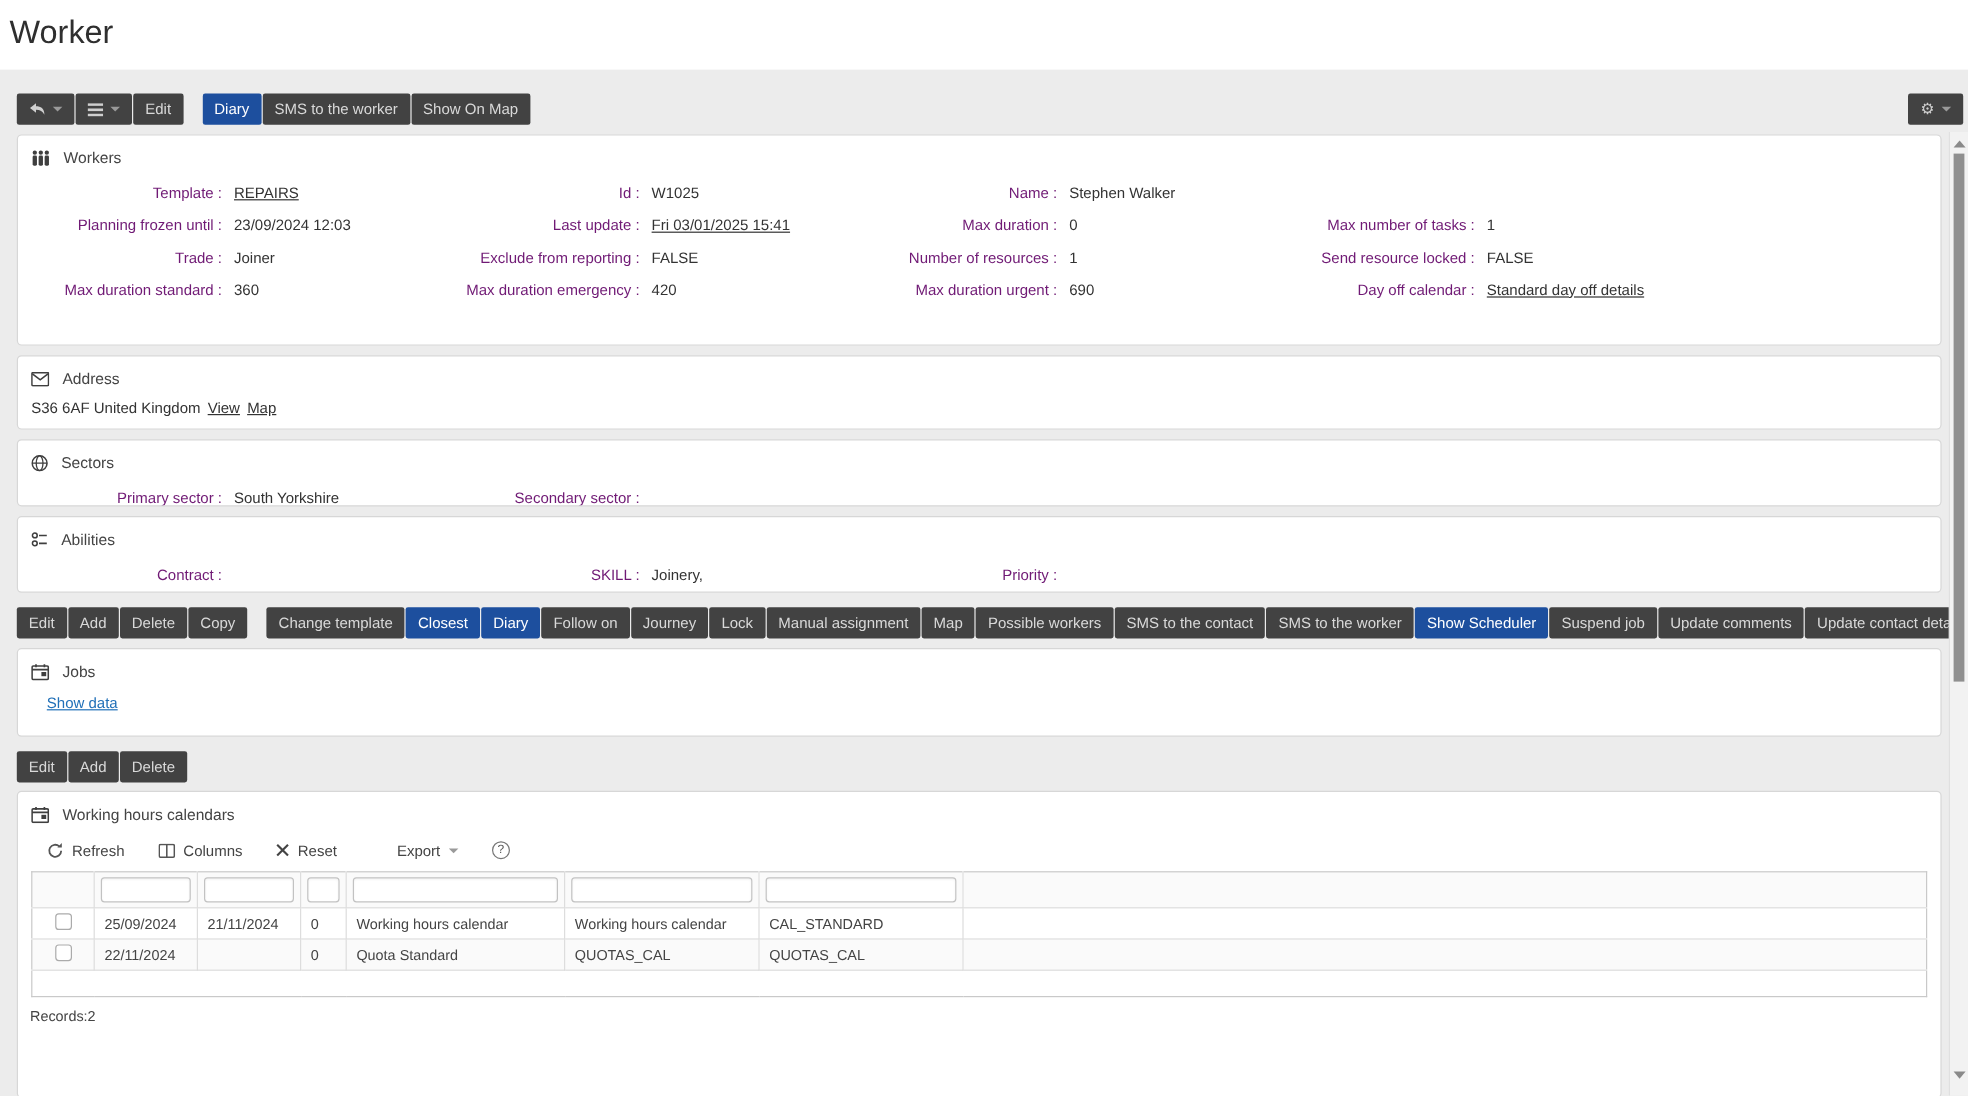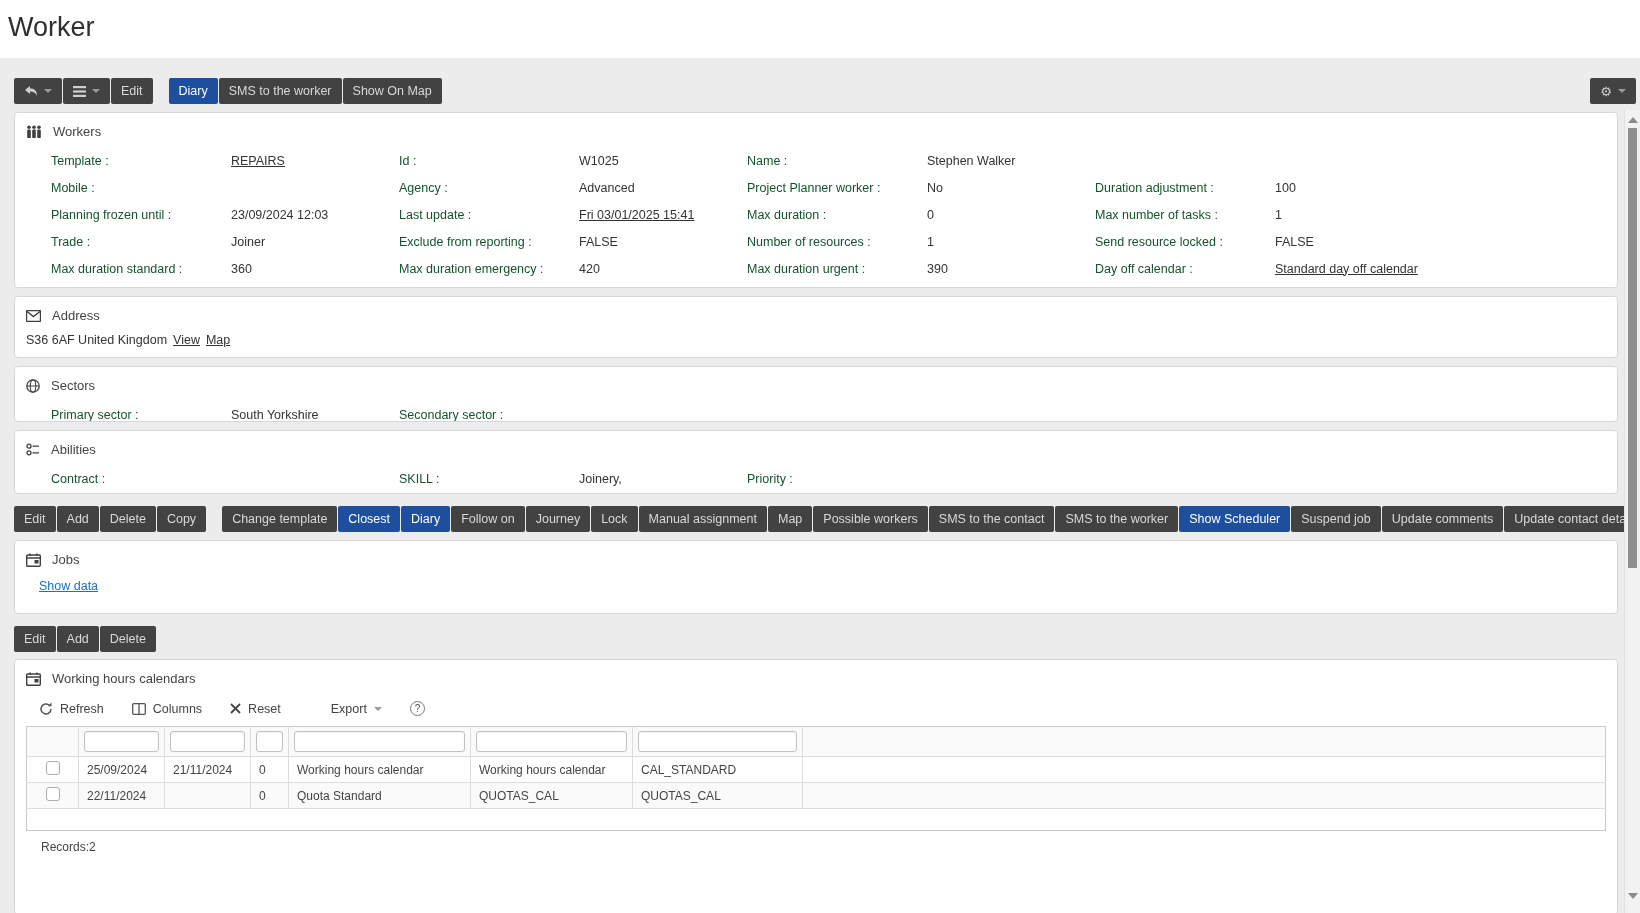--- a/index.html
+++ b/index.html
@@ -34,21 +34,21 @@
   .vscroll .arr-down { position:absolute; bottom:14px; left:3px; width:0; height:0; border-left:5px solid transparent; border-right:5px solid transparent; border-top:6px solid #8a8a8a; }
   .vscroll .thumb { position:absolute; top:18px; left:3px; width:9px; height:440px; background:#8f8f8f; }
 
   
   .panel { background:#fff; border:1px solid #d7d7d7; border-radius:4px; margin-bottom:8px; overflow:hidden; }
   .panel-header { display:flex; align-items:center; gap:11px; padding:11px 11px 2px 11px; font-size:13px; color:#444; }
   .panel-header svg { flex:none; }
 
   .frow { display:grid; grid-template-columns:348px 348px 348px 1fr; }
   .field { display:flex; align-items:center; height:27px; font-size:12.5px; }
-  .field .lbl { width:170px; flex:none; color:#14532d;margin-left:36px; }
+  .field .lbl { width:170px; flex:none; text-align:right; color:#701a75; }
   .field .val { margin-left:10px; color:#333; }
   .link { text-decoration:underline; cursor:pointer; }
   .link-blue { color:#2170b8; text-decoration:underline; cursor:pointer; font-size:12.5px; }
 
   .panel-workers { height:176px; }
   .panel-workers .fields { padding:6px 0 0 0; }
   .panel-address  { height:62px; }
   .addr-line { padding:8px 0 0 11px; font-size:12.5px; color:#333; display:flex; gap:6px; }
   .panel-sectors { height:56px; }
   .panel-sectors .frow { margin-top:6px; }
@@ -73,21 +73,21 @@
   .grid th, .grid td { border-right:1px solid #ddd; border-bottom:1px solid #ddd; padding:4px 8px; text-align:left; overflow:hidden; white-space:nowrap; }
   .grid th { background:linear-gradient(#fcfcfc,#f3f3f3); color:#555; font-weight:normal; font-size:11.5px; height:24px; }
   .grid th:last-child, .grid td:last-child { border-right:none; }
   .grid tr.filter td { background:#fafafa; height:30px; padding:4px 5px; }
   .filter-input { width:100%; height:21px; border:1px solid #c2c2c2; border-radius:3px; background:#fff; box-shadow:inset 0 1px 2px rgba(0,0,0,0.06); }
   .grid tr.r1 td { background:#fff; height:26px; color:#444; }
   .grid tr.r2 td { background:#fafafa; height:26px; color:#444; }
   .grid tr.footer td { height:22px; border-right:none; border-bottom:none; background:#fff; }
   .cb { width:14px; height:14px; border:1px solid #ababab; border-radius:3px; background:#fff; display:inline-block; cursor:pointer; }
   .cb-cell { text-align:center !important; }
-  .records { padding:9px 0 0 26px; font-size:12px; color:#444; }
+  .records { padding:9px 0 0 10px; font-size:12px; color:#444; }
 </style>
 </head>
 <body>
 
 <div class="titlebar">
   <h1>Worker</h1>
 </div>
 
 <div class="toolbar toolbar-top">
   <button class="btn">
@@ -142,88 +142,70 @@
             <span class="lbl">Id :</span>
             <span class="val">W1025</span>
           </div>
         <div class="field">
             <span class="lbl">Name :</span>
             <span class="val">Stephen Walker</span>
           </div>
       </div>
       <div class="frow">
         <div class="field">
-            <span class="lbl">Mobile :</span>
-            <span class="val"></span>
-          </div>
-        <div class="field">
-            <span class="lbl">Agency :</span>
-            <span class="val">Advanced</span>
-          </div>
-        <div class="field">
-            <span class="lbl">Project Planner worker :</span>
-            <span class="val">No</span>
-          </div>
-        <div class="field">
-            <span class="lbl">Duration adjustment :</span>
-            <span class="val">100</span>
+            <span class="lbl">Planning frozen until :</span>
+            <span class="val">23/09/2024 12:03</span>
+          </div>
+        <div class="field">
+            <span class="lbl">Last update :</span>
+            <span class="val link">Fri 03/01/2025 15:41</span>
+          </div>
+        <div class="field">
+            <span class="lbl">Max duration :</span>
+            <span class="val">0</span>
+          </div>
+        <div class="field">
+            <span class="lbl">Max number of tasks :</span>
+            <span class="val">1</span>
           </div>
       </div>
       <div class="frow">
         <div class="field">
-            <span class="lbl">Planning frozen until :</span>
-            <span class="val">23/09/2024 12:03</span>
-          </div>
-        <div class="field">
-            <span class="lbl">Last update :</span>
-            <span class="val link">Fri 03/01/2025 15:41</span>
-          </div>
-        <div class="field">
-            <span class="lbl">Max duration :</span>
-            <span class="val">0</span>
-          </div>
-        <div class="field">
-            <span class="lbl">Max number of tasks :</span>
+            <span class="lbl">Trade :</span>
+            <span class="val">Joiner</span>
+          </div>
+        <div class="field">
+            <span class="lbl">Exclude from reporting :</span>
+            <span class="val">FALSE</span>
+          </div>
+        <div class="field">
+            <span class="lbl">Number of resources :</span>
             <span class="val">1</span>
+          </div>
+        <div class="field">
+            <span class="lbl">Send resource locked :</span>
+            <span class="val">FALSE</span>
           </div>
       </div>
       <div class="frow">
         <div class="field">
-            <span class="lbl">Trade :</span>
-            <span class="val">Joiner</span>
-          </div>
-        <div class="field">
-            <span class="lbl">Exclude from reporting :</span>
-            <span class="val">FALSE</span>
-          </div>
-        <div class="field">
-            <span class="lbl">Number of resources :</span>
-            <span class="val">1</span>
-          </div>
-        <div class="field">
-            <span class="lbl">Send resource locked :</span>
-            <span class="val">FALSE</span>
-          </div>
-      </div>
-      <div class="frow">
-        <div class="field">
             <span class="lbl">Max duration standard :</span>
             <span class="val">360</span>
           </div>
         <div class="field">
             <span class="lbl">Max duration emergency :</span>
             <span class="val">420</span>
           </div>
         <div class="field">
             <span class="lbl">Max duration urgent :</span>
-            <span class="val">390</span>
+            <span class="val">690</span>
           </div>
         <div class="field">
             <span class="lbl">Day off calendar :</span>
-            <span class="val link">Standard day off calendar</span>
+            <span class="val link">Standard day off details</span>
           </div>
       </div>
     </div>
   </div>
 
   <div class="panel panel-address">
     <div class="panel-header">
       <svg width="15" height="12" viewBox="0 0 15 12">
           <rect x="0.5" y="0.5" width="14" height="11" rx="1" fill="none" stroke="#3f3f3f" stroke-width="1.4"></rect>
           <path d="M1 1.5 L7.5 6.5 L14 1.5" fill="none" stroke="#3f3f3f" stroke-width="1.4"></path>

